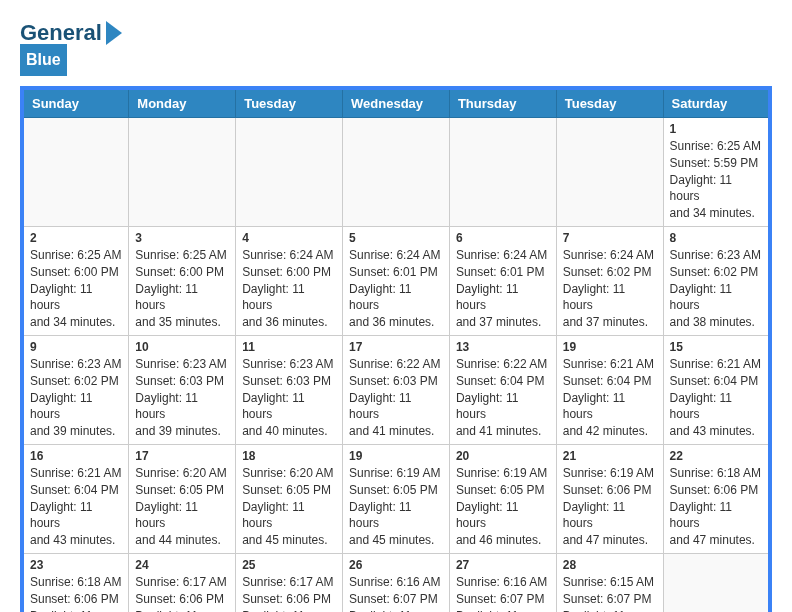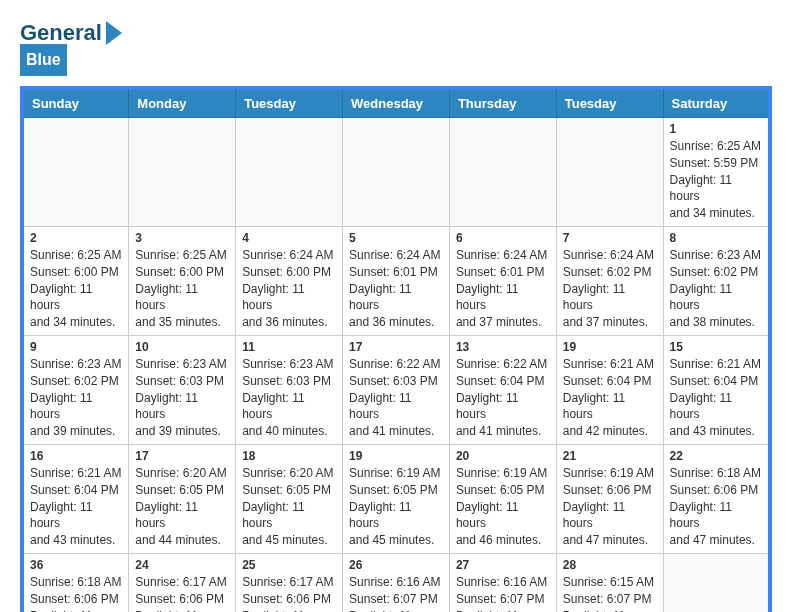--- a/index.html
+++ b/index.html
@@ -259,21 +259,21 @@
         <td>
           <div class="day-num">22</div>
           <div class="day-info" style="white-space: pre-line;">Sunrise: 6:18 AM
 Sunset: 6:06 PM
 Daylight: 11 hours
 and 47 minutes.</div>
         </td>
       </tr>
       <tr>
         <td>
-          <div class="day-num">36</div>
+          <div class="day-num">23</div>
           <div class="day-info" style="white-space: pre-line;">Sunrise: 6:18 AM
 Sunset: 6:06 PM
 Daylight: 11 hours
 and 48 minutes.</div>
         </td>
         <td>
           <div class="day-num">24</div>
           <div class="day-info" style="white-space: pre-line;">Sunrise: 6:17 AM
 Sunset: 6:06 PM
 Daylight: 11 hours

